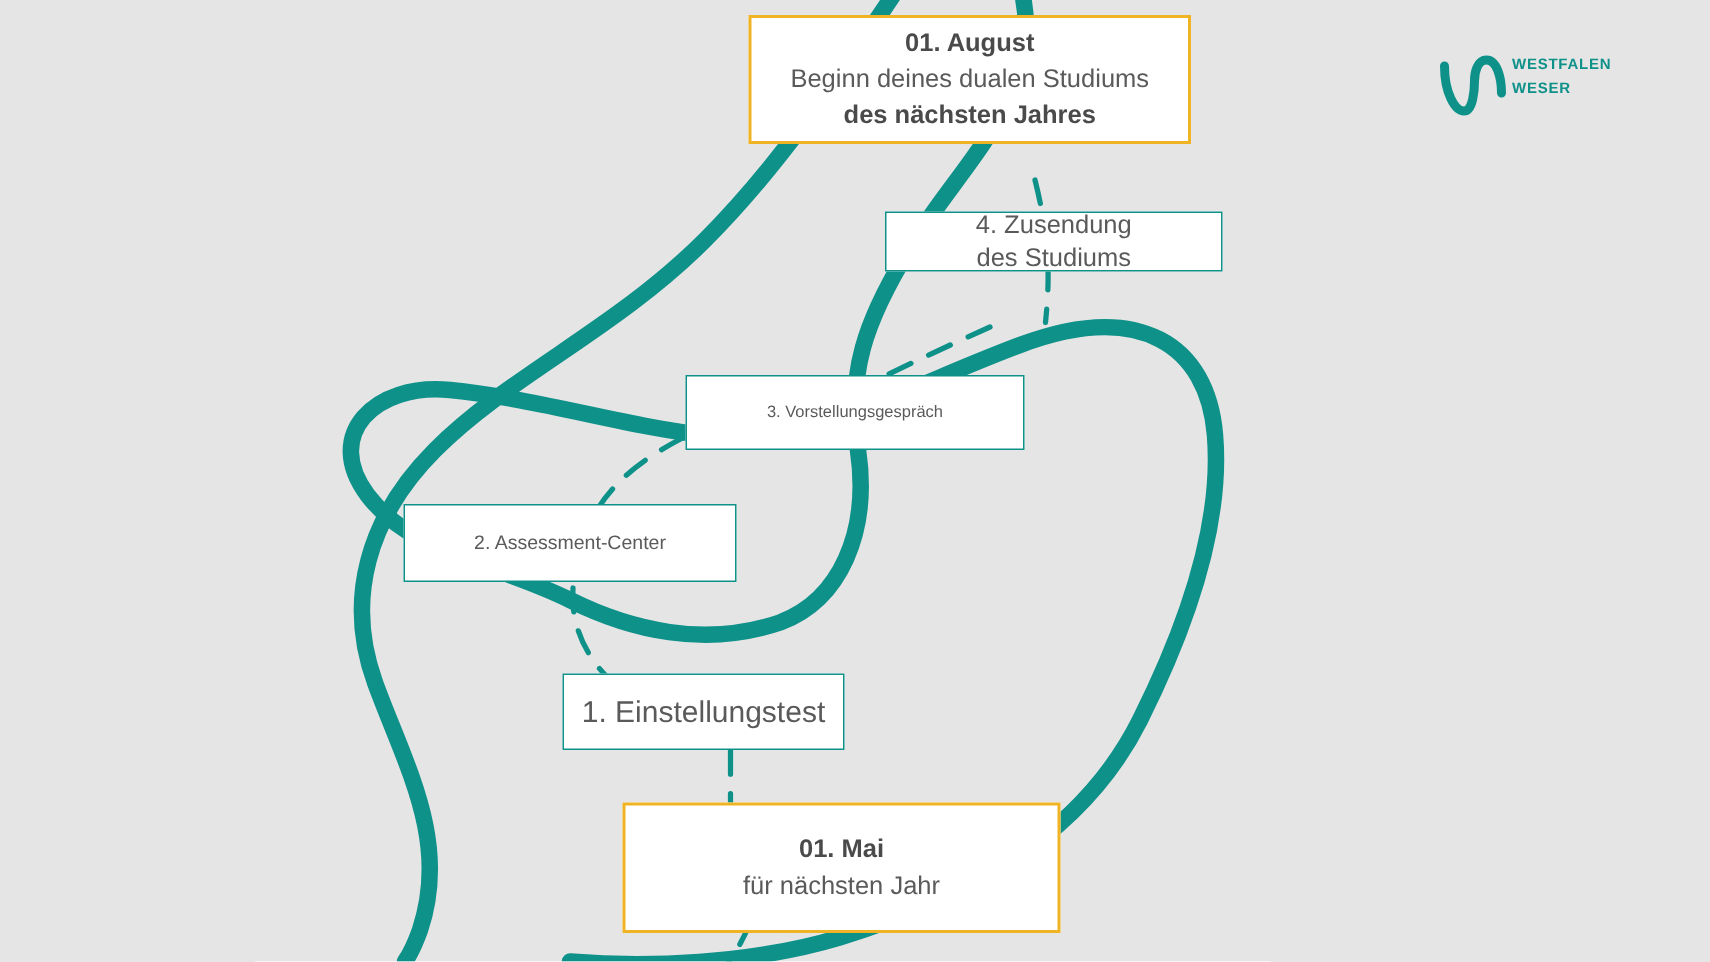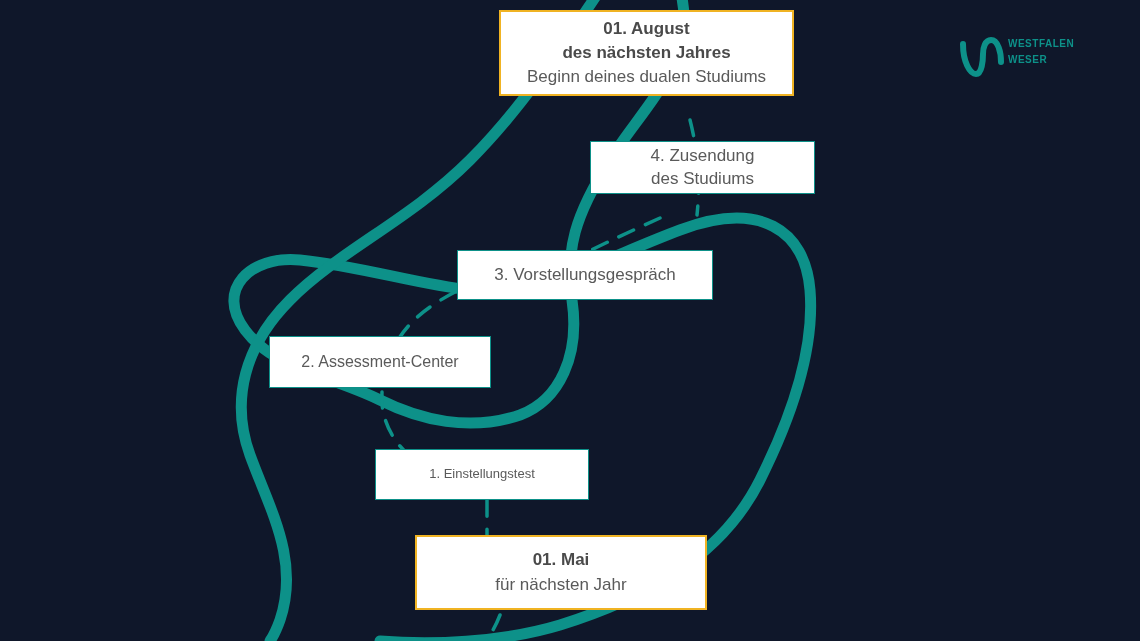--- a/index.html
+++ b/index.html
@@ -8,21 +8,21 @@
     background: #ffffff;
   }
   body {
     font-family: "Liberation Sans", sans-serif;
   }
   #stage {
     position: relative;
     width: 1140px;
     height: 641px;
     overflow: hidden;
-    background: #0f172a;
+    background: #e5e5e5;
   }
   #roadsvg {
     position: absolute;
     left: 0;
     top: 0;
     width: 1140px;
     height: 641px;
   }
   .node {
     position: absolute;
@@ -57,49 +57,49 @@
     width: 295px;
     height: 86px;
     font-size: 17px;
     padding: 4px 6px;
   }
   #node-aug .line { margin: 1px 0; }
   #node-vertrag {
     left: 590px;
     top: 141px;
     width: 225px;
-    height: 53px;
+    height: 40px;
     font-size: 17px;
   }
   #node-vorstellung {
     left: 457px;
     top: 250px;
-    width: 256px;
+    width: 226px;
     height: 50px;
-    font-size: 17px;
+    font-size: 11px;
   }
   #node-assessment {
     left: 269px;
     top: 336px;
     width: 222px;
     height: 52px;
-    font-size: 16px;
+    font-size: 13px;
   }
   #node-einstellung {
     left: 375px;
     top: 449px;
-    width: 214px;
+    width: 188px;
     height: 51px;
-    font-size: 13px;
+    font-size: 20px;
   }
   #node-mai {
     left: 415px;
     top: 535px;
     width: 292px;
-    height: 75px;
+    height: 87px;
     font-size: 17px;
     padding: 19px 6px;
     text-align: right;
   }
   #node-mai .line { margin: 1px 0; }
 
   #logo {
     position: absolute;
     left: 960px;
     top: 30px;
@@ -152,22 +152,22 @@
     <path d="M 690 120 C 700 160, 700 185, 697 215" fill="none" stroke="#0d9189" stroke-width="3.5" stroke-dasharray="16 13" stroke-linecap="round"></path>
     <path d="M 660 218 C 620 236, 590 250, 560 266" fill="none" stroke="#0d9189" stroke-width="3.5" stroke-dasharray="16 13" stroke-linecap="round"></path>
     <path d="M 455 292 C 430 305, 410 320, 398 340" fill="none" stroke="#0d9189" stroke-width="3.5" stroke-dasharray="16 13" stroke-linecap="round"></path>
     <path d="M 382 392 C 380 415, 390 440, 412 458" fill="none" stroke="#0d9189" stroke-width="3.5" stroke-dasharray="16 13" stroke-linecap="round"></path>
     <path d="M 487 500 C 487 515, 487 525, 487 535" fill="none" stroke="#0d9189" stroke-width="3.5" stroke-dasharray="16 13" stroke-linecap="round"></path>
     <path d="M 500 615 C 495 628, 490 635, 486 641" fill="none" stroke="#0d9189" stroke-width="3.5" stroke-dasharray="16 13" stroke-linecap="round"></path>
   </svg>
 
   <div class="node gold" id="node-aug">
     <span class="line bold">01. August</span>
+    <span class="line">Beginn deines dualen Studiums</span>
     <span class="line bold">des nächsten Jahres</span>
-    <span class="line">Beginn deines dualen Studiums</span>
   </div>
 
   <div class="node teal" id="node-vertrag">
     <span class="line">4. Zusendung</span>
     <span class="line">des Studiums</span>
   </div>
 
   <div class="node teal" id="node-vorstellung">
     <span class="line">3. Vorstellungsgespräch</span>
   </div>

